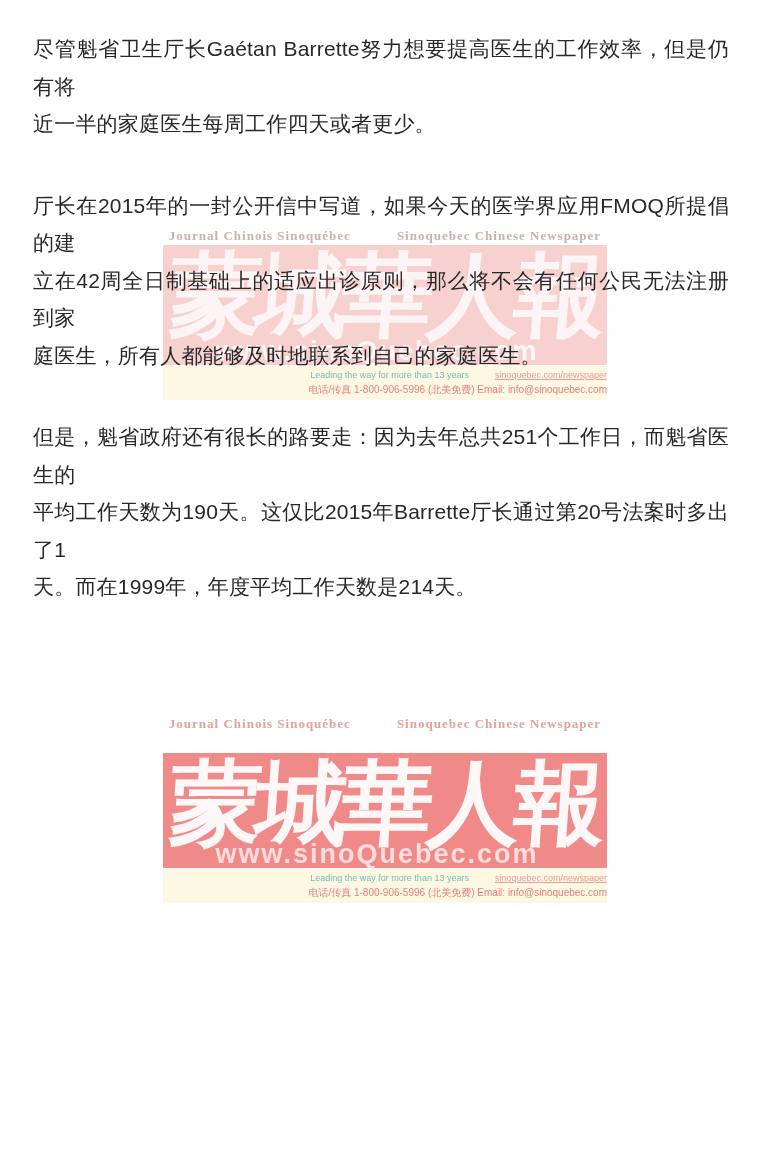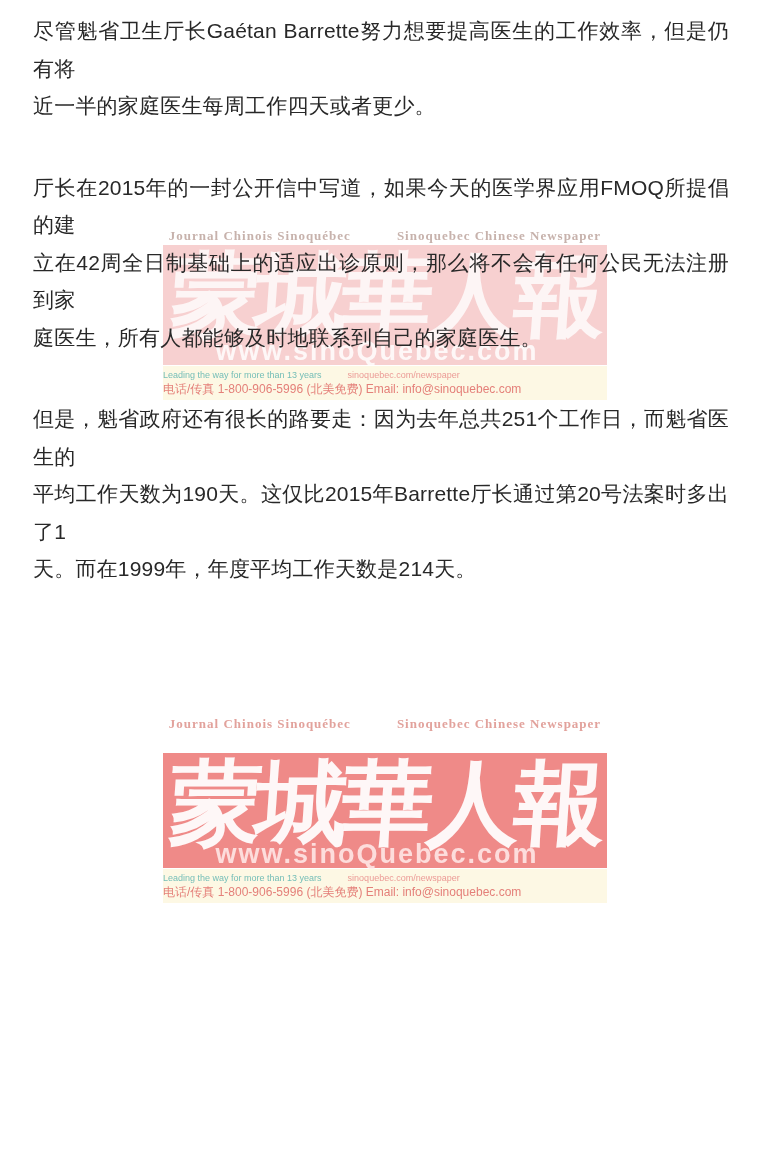--- a/index.html
+++ b/index.html
@@ -12,21 +12,21 @@
   }
 
   
   .article {
     position: absolute;
     left: 33px; top: 12px;
     width: 696px;
     z-index: 2;
   }
   .para {
-    margin: 0 0 44px 0;
+    margin: 18px 0 44px 0;
     font-size: 21px;
     line-height: 37.5px;
     letter-spacing: 0.2px;
     color: #282828;
     white-space: pre-line; 
     text-align: justify;
   }
 
   
   .stamp {
@@ -89,31 +89,31 @@
     margin-top: 1px;
     height: 34px;
     background: #fdf7e0;
     padding-top: 3px;
     box-sizing: border-box;
     filter: blur(0.4px);
     opacity: 0.85;
   }
   .strip-line1 {
     display: flex;
-    justify-content: flex-start;
+    justify-content: flex-end;
     gap: 26px;
     font-size: 9px;
     line-height: 13px;
     white-space: nowrap;
   }
   .tagline   { color: #5cb3ab; }
-  .striplink { color: #e98a84; }
+  .striplink { color: #e98a84; text-decoration: underline; }
   .strip-line2 {
-    text-align: left;
-    font-size: 12px;
+    text-align: right;
+    font-size: 10px;
     line-height: 15px;
     color: #e06a62;
     white-space: nowrap;
   }
 </style>
 </head>
 <body>
 
 <div class="stamp stamp1">
   <div class="stamp-header">

